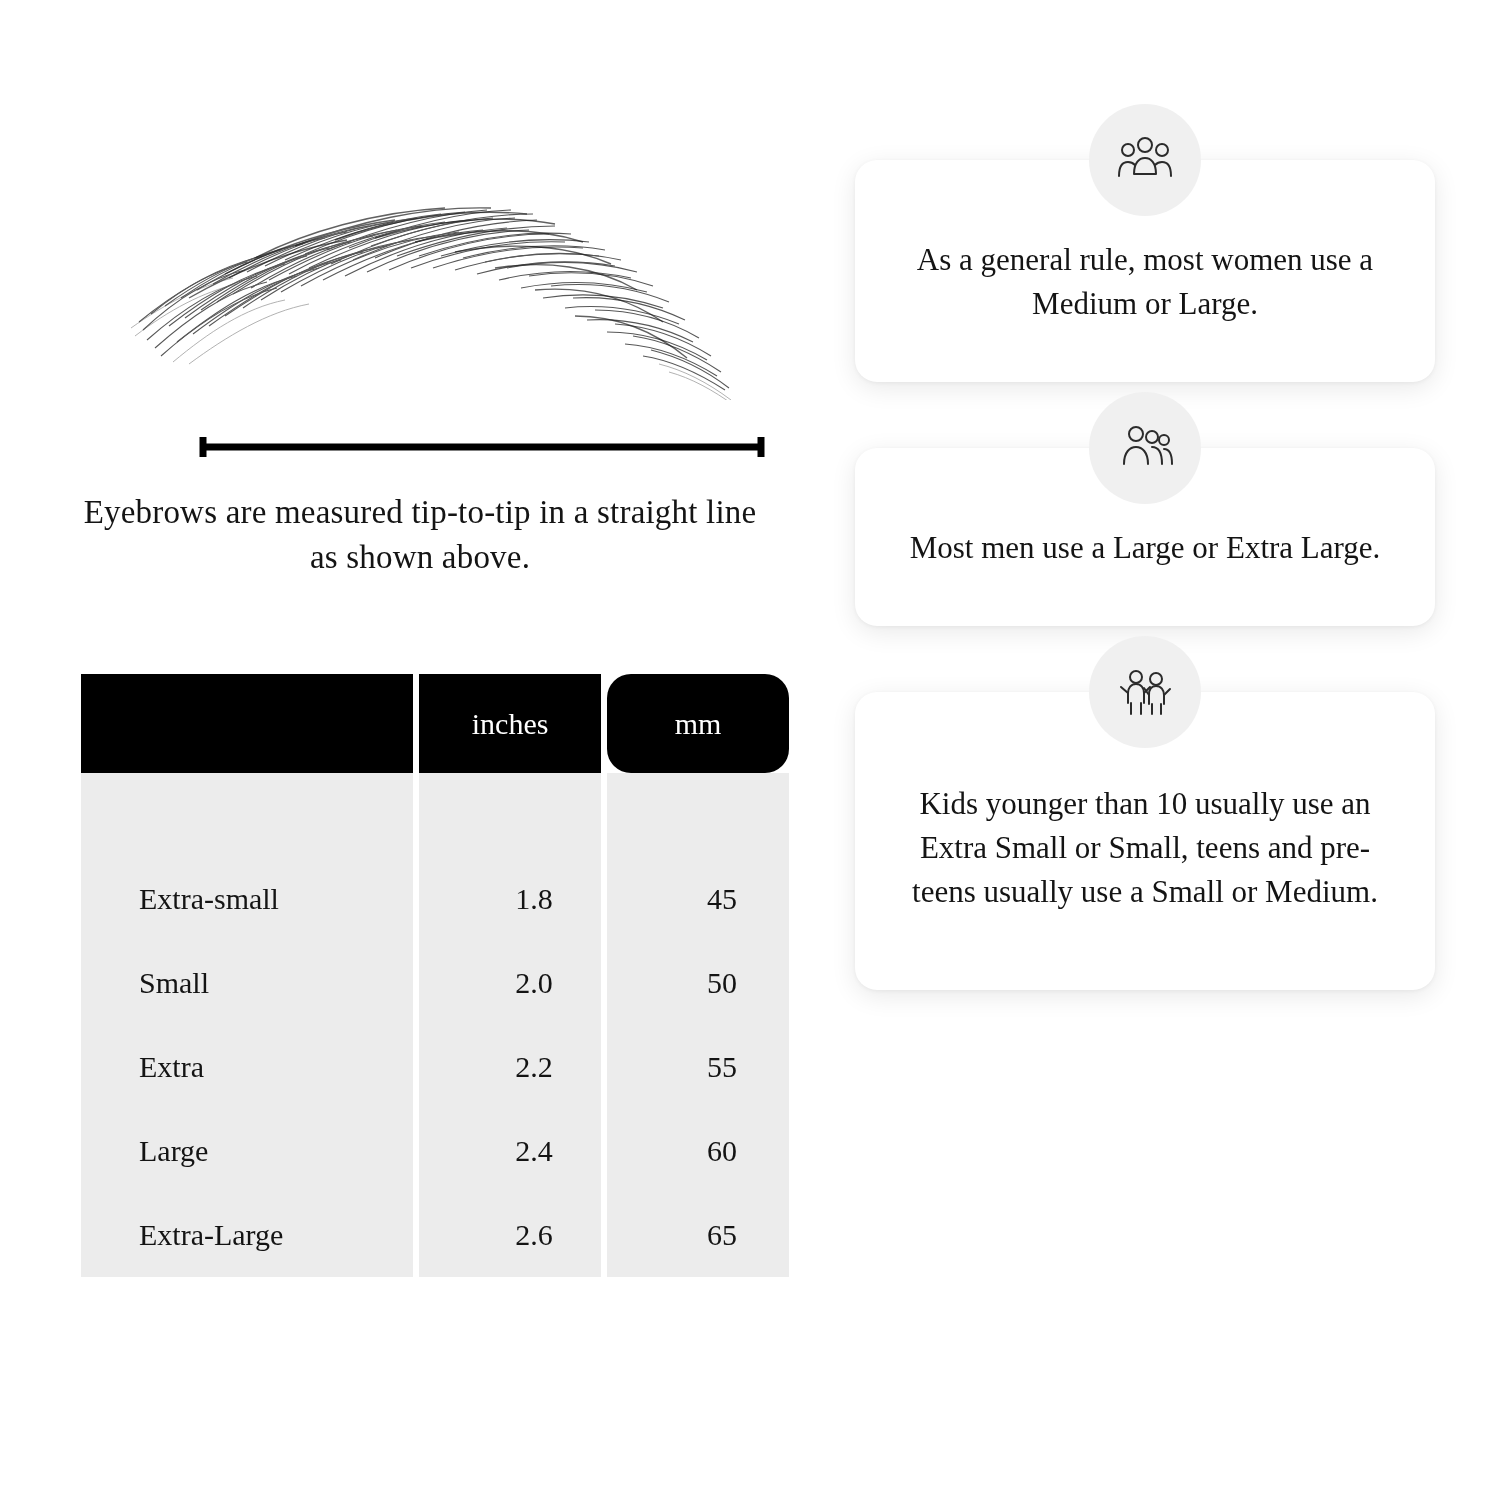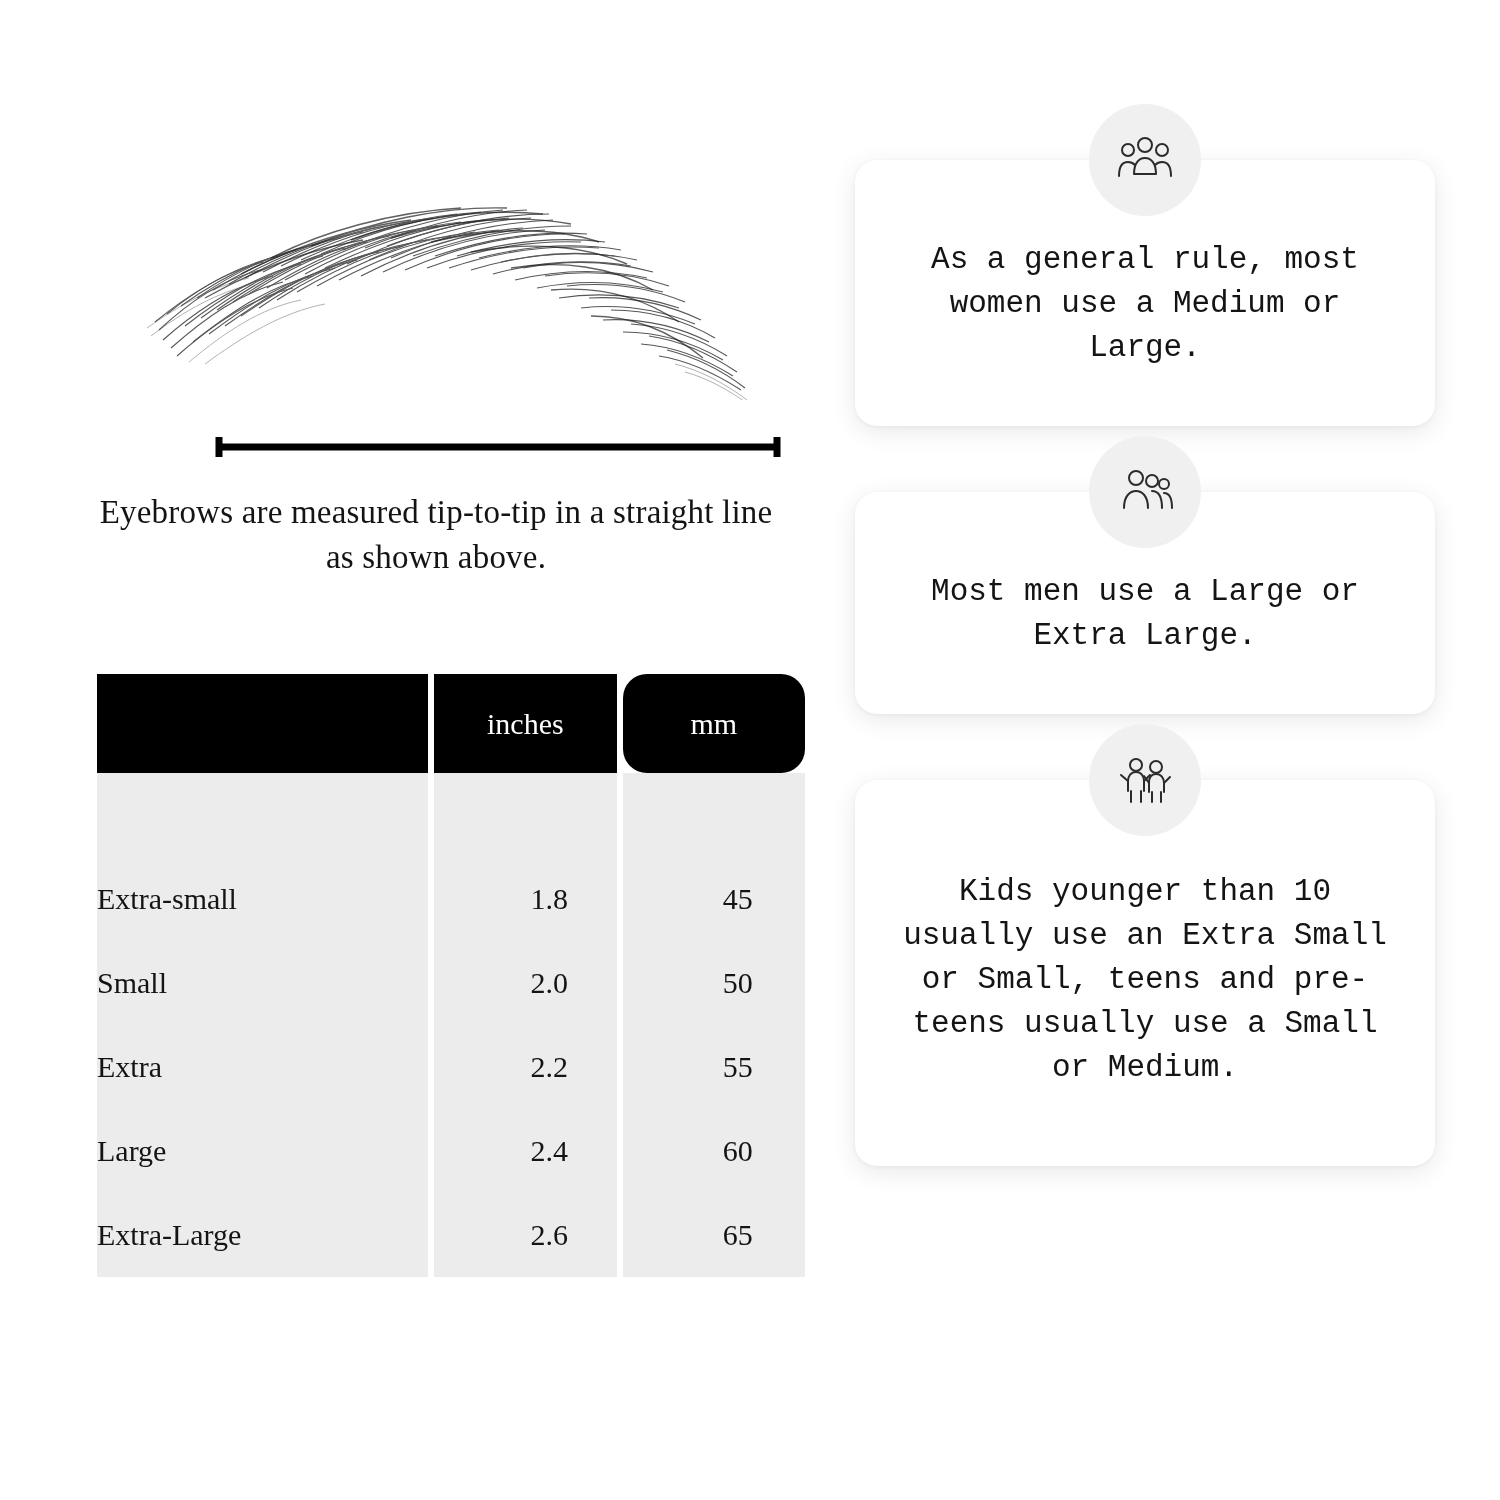--- a/index.html
+++ b/index.html
@@ -16,21 +16,21 @@
   .page {
     position: relative;
     width: 1500px;
     height: 1500px;
     background: #ffffff;
   }
 
   
   .left-col {
     position: absolute;
-    left: 91px;
+    left: 75px;
     top: 150px;
     width: 720px;
   }
 
   .brow-figure {
     position: relative;
     width: 640px;
     height: 330px;
     margin-left: 50px;
   }
@@ -89,39 +89,39 @@
   .size-table tbody td {
     background: #ececec;
     font-size: 30px;
     height: 84px;
     vertical-align: middle;
     color: #141414;
   }
 
   .size-table tbody td.name {
     text-align: left;
+    padding-left: 58px;
   }
 
   .size-table tbody td.num {
     text-align: center;
     padding-left: 48px;
   }
 
   .size-table tbody tr:first-child td { padding-top: 6px; }
 
   
   .head-gap td { height: 12px; background: #ececec; padding: 0; }
 
   
   .right-col {
     position: absolute;
     left: 855px;
     top: 160px;
     width: 580px;
-    font-family: Liberation Mono, monospace;
   }
 
   .card-wrap {
     position: relative;
     margin-bottom: 66px;
   }
 
   .card {
     position: relative;
     background: #ffffff;

